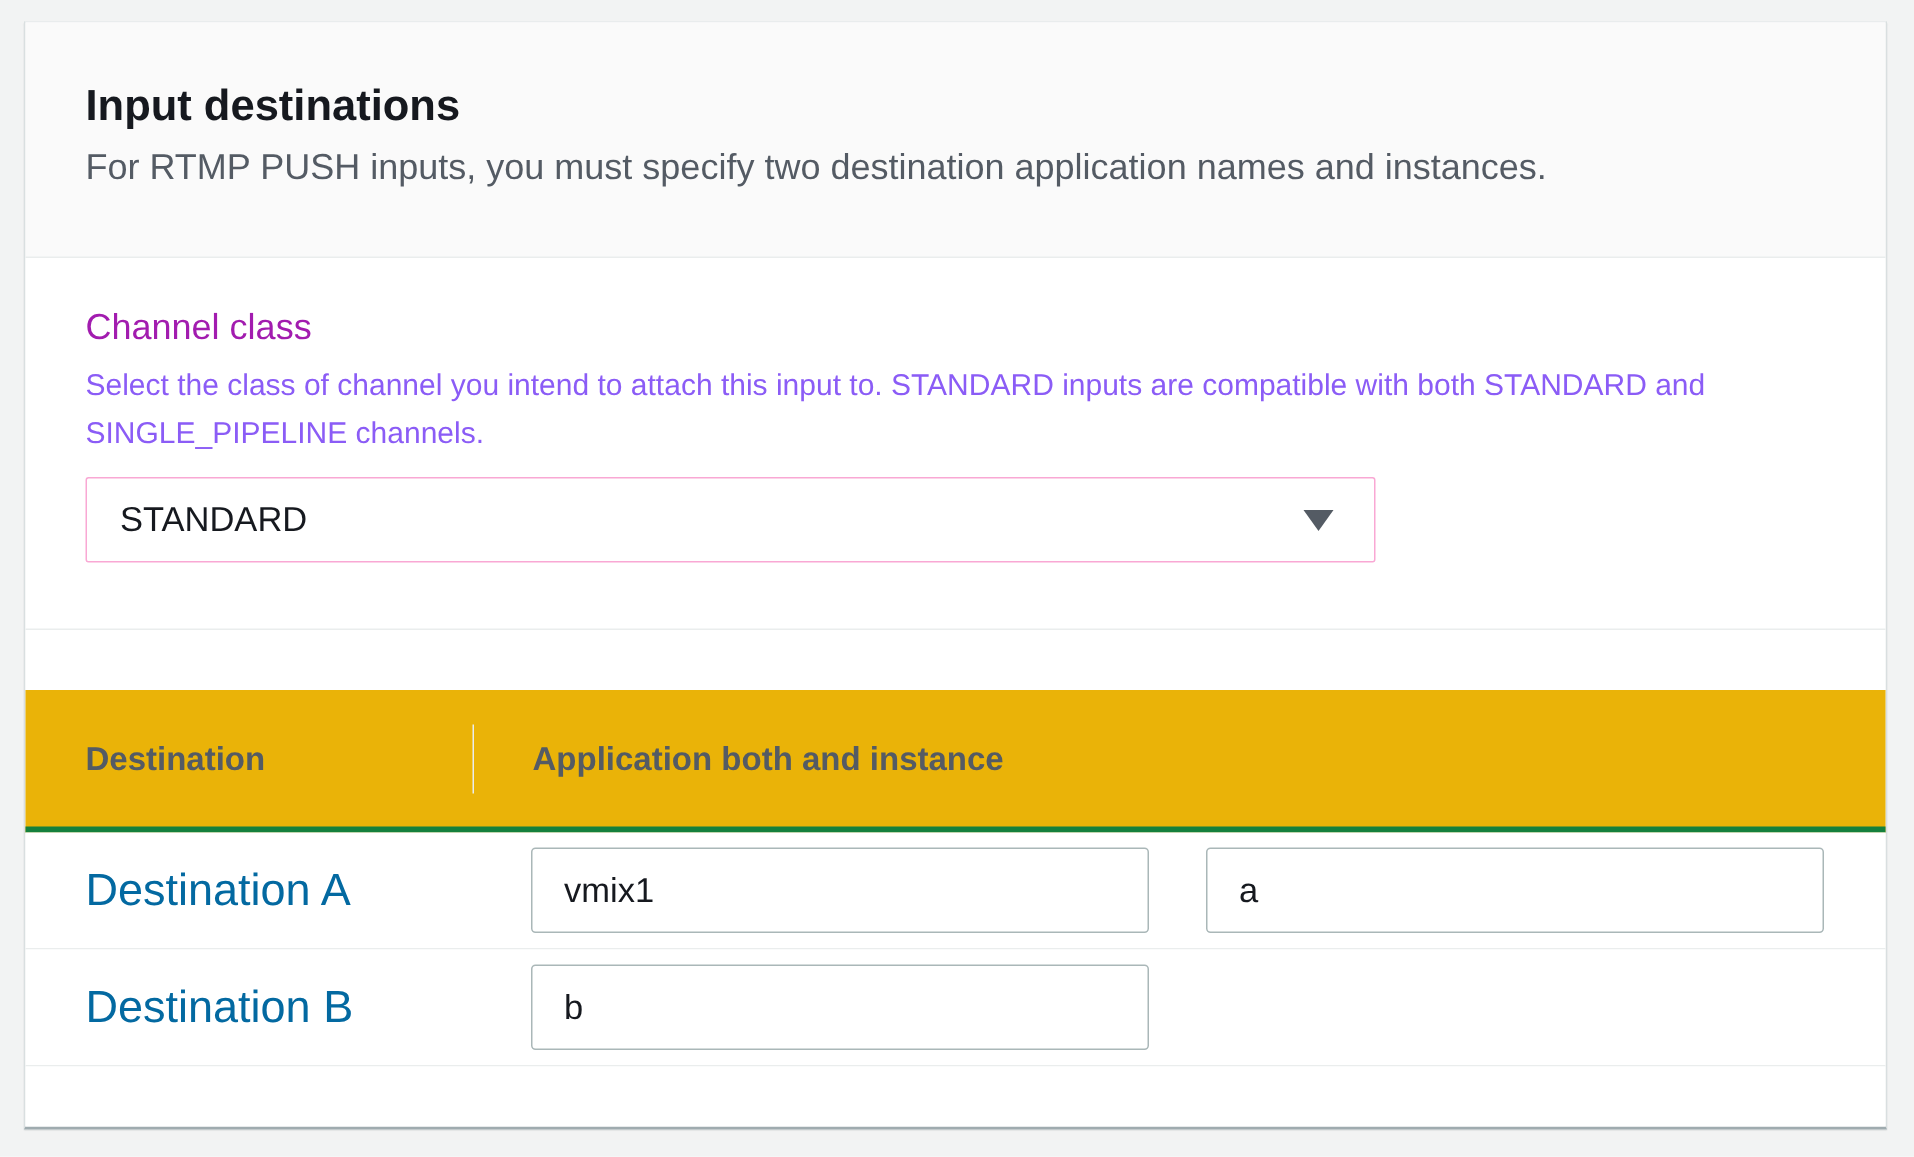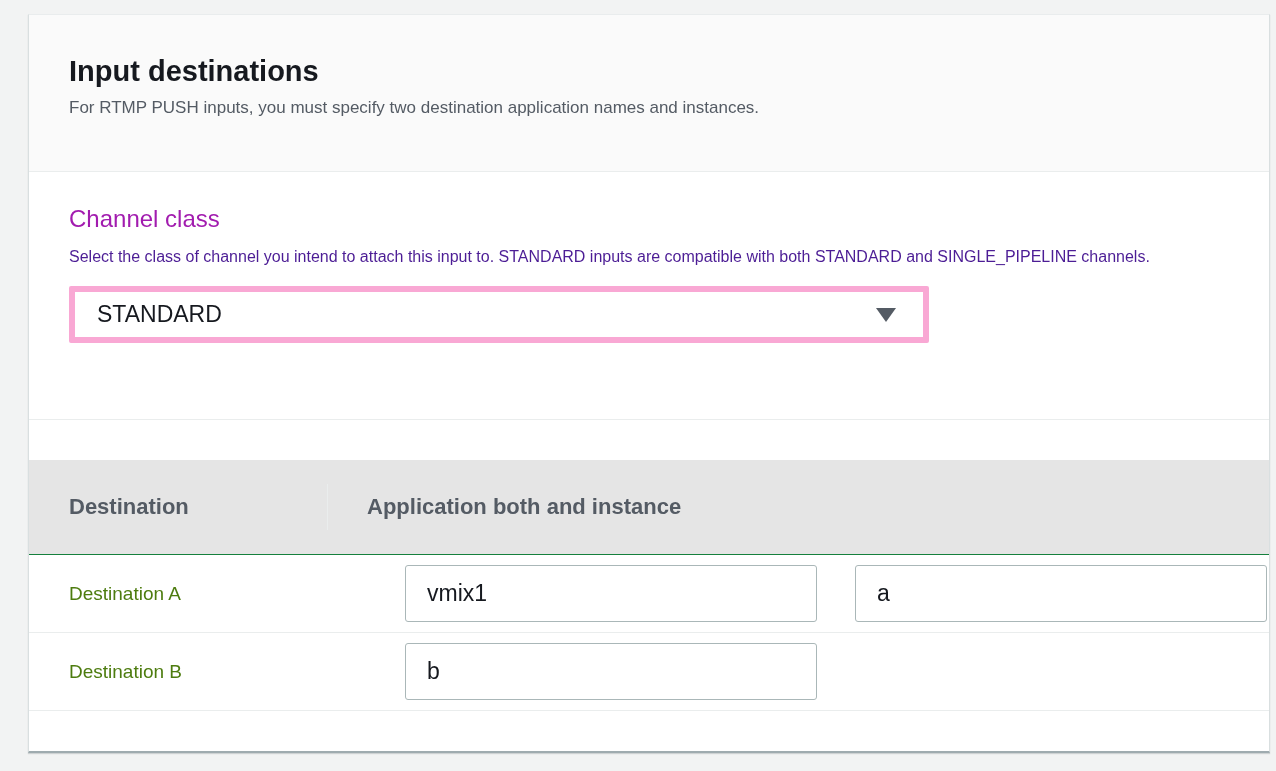--- a/index.html
+++ b/index.html
@@ -5,21 +5,21 @@
   * { margin: 0; padding: 0; box-sizing: border-box; }
   html, body {
     width: 1276px; height: 771px;
     background: #f2f3f3;
     font-family: "Liberation Sans", sans-serif;
     position: relative;
     overflow: hidden;
   }
   .card {
     position: absolute;
-    left: 28px; top: 14px;
+    left: 16px; top: 14px;
     width: 1242px;
     background: #ffffff;
     border: 1px solid #d9dfe0;
     border-top-color: #e9eced;
     border-bottom: 2px solid #9fabaf;
     box-shadow: 0 1px 1px 0 rgba(0,28,36,0.15);
   }
   
   .card-header {
     height: 157px;
@@ -28,48 +28,48 @@
     padding: 40px 40px 0 40px;
   }
   .card-title {
     font-size: 29px;
     font-weight: 700;
     color: #16191f;
     line-height: 1.15;
   }
   .card-desc {
     margin-top: 10px;
-    font-size: 17px;
+    font-size: 24px;
     color: #545b64;
   }
   
   .section-channel {
     height: 248px;
     padding: 32px 40px 0 40px;
     border-bottom: 1px solid #eaeded;
     background: #ffffff;
   }
   .field-label {
     font-size: 24px;
     color: #a21caf;
     line-height: 1.25;
   }
   .field-desc {
     margin-top: 7px;
-    font-size: 16px;
+    font-size: 20px;
     line-height: 32px;
-    color: #4c1d95;
+    color: #8b5cf6;
     max-width: 1140px;
   }
   .select-box {
     margin-top: 13px;
     width: 860px;
     height: 57px;
     background: #ffffff;
-    border: 6px solid #f9a8d4;
+    border: 1px solid #f9a8d4;
     border-radius: 2px;
     display: flex;
     align-items: center;
     justify-content: space-between;
     padding: 0 27px 0 22px;
     cursor: pointer;
   }
   .select-value {
     font-size: 23px;
     color: #16191f;
@@ -78,22 +78,22 @@
     width: 0; height: 0;
     border-left: 10px solid transparent;
     border-right: 10px solid transparent;
     border-top: 14px solid #545b64;
   }
   
   .section-gap { height: 40px; background: #ffffff; }
   
   .table-head {
     height: 95px;
-    background: #e5e5e5;
-    border-bottom: 1px solid #15803d;
+    background: #eab308;
+    border-bottom: 4px solid #15803d;
     display: flex;
     align-items: center;
   }
   .th {
     font-size: 22px;
     font-weight: 700;
     color: #545b64;
   }
   .th-dest {
     width: 298px;
@@ -110,35 +110,34 @@
   .t-row {
     height: 78px;
     background: #ffffff;
     border-bottom: 1px solid #eaeded;
     display: flex;
     align-items: center;
   }
   .row-label {
     width: 337px;
     padding-left: 40px;
-    font-size: 19px;
-    color: #4d7c0f;
+    font-size: 30px;
+    color: #0369a1;
   }
   .cell-input {
     width: 412px;
     height: 57px;
     border: 1px solid #aab7b8;
     border-radius: 3px;
     background: #ffffff;
     padding: 0 21px;
     font-size: 23px;
     color: #16191f;
     font-family: "Liberation Sans", sans-serif;
     outline: none;
-    margin-left: 39px;
   }
   .cell-input + .cell-input { margin-left: 38px; }
   .card-footer-space { height: 40px; background: #ffffff; }
 </style>
 </head>
 <body>
 
 <div class="card">
 
   <div class="card-header">

